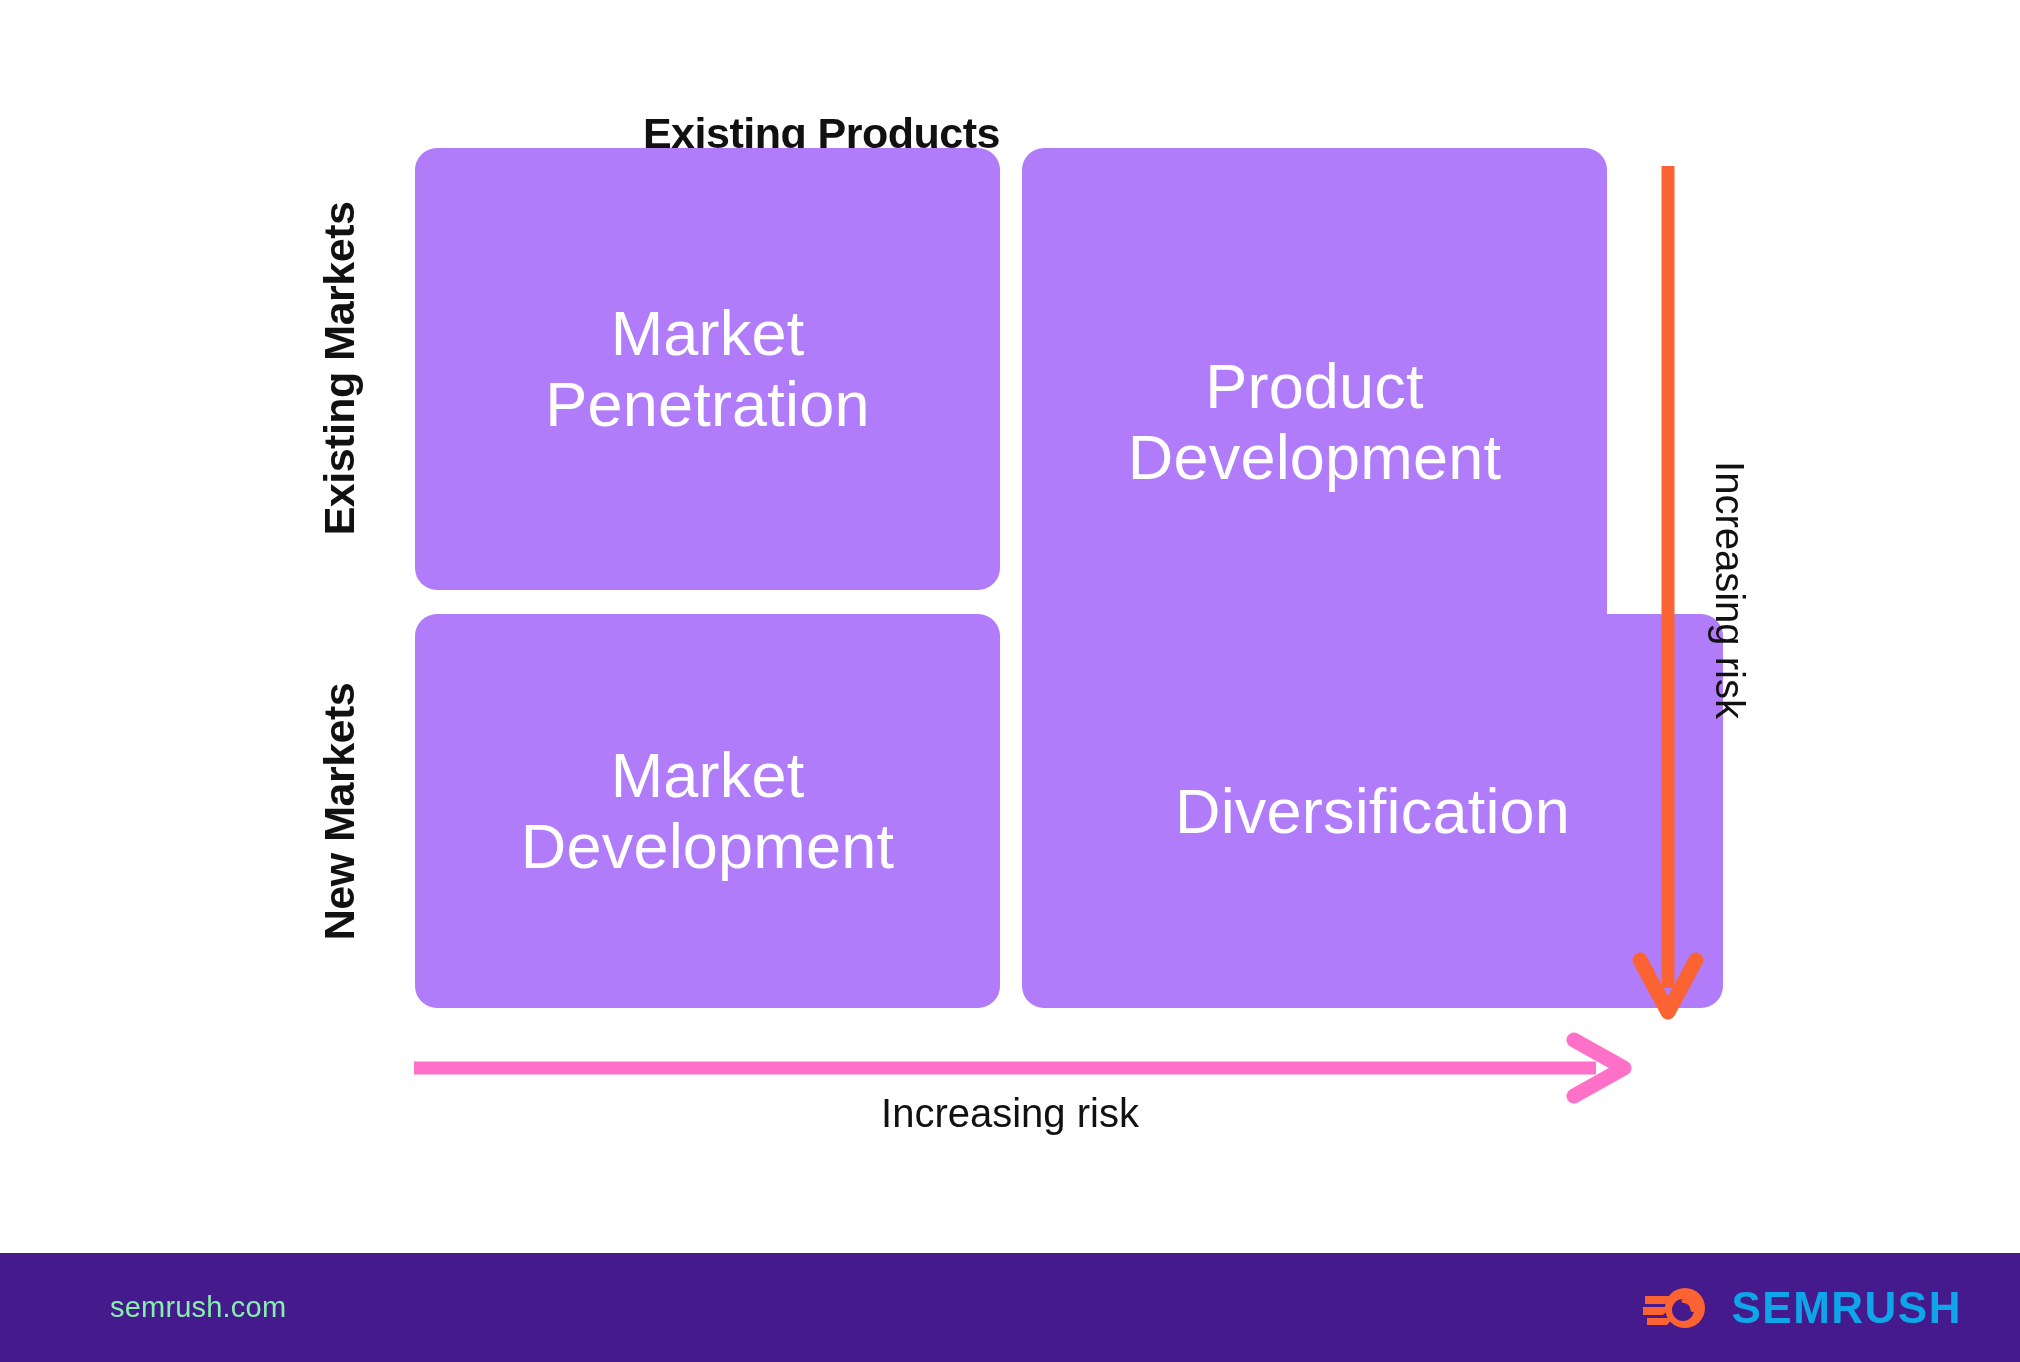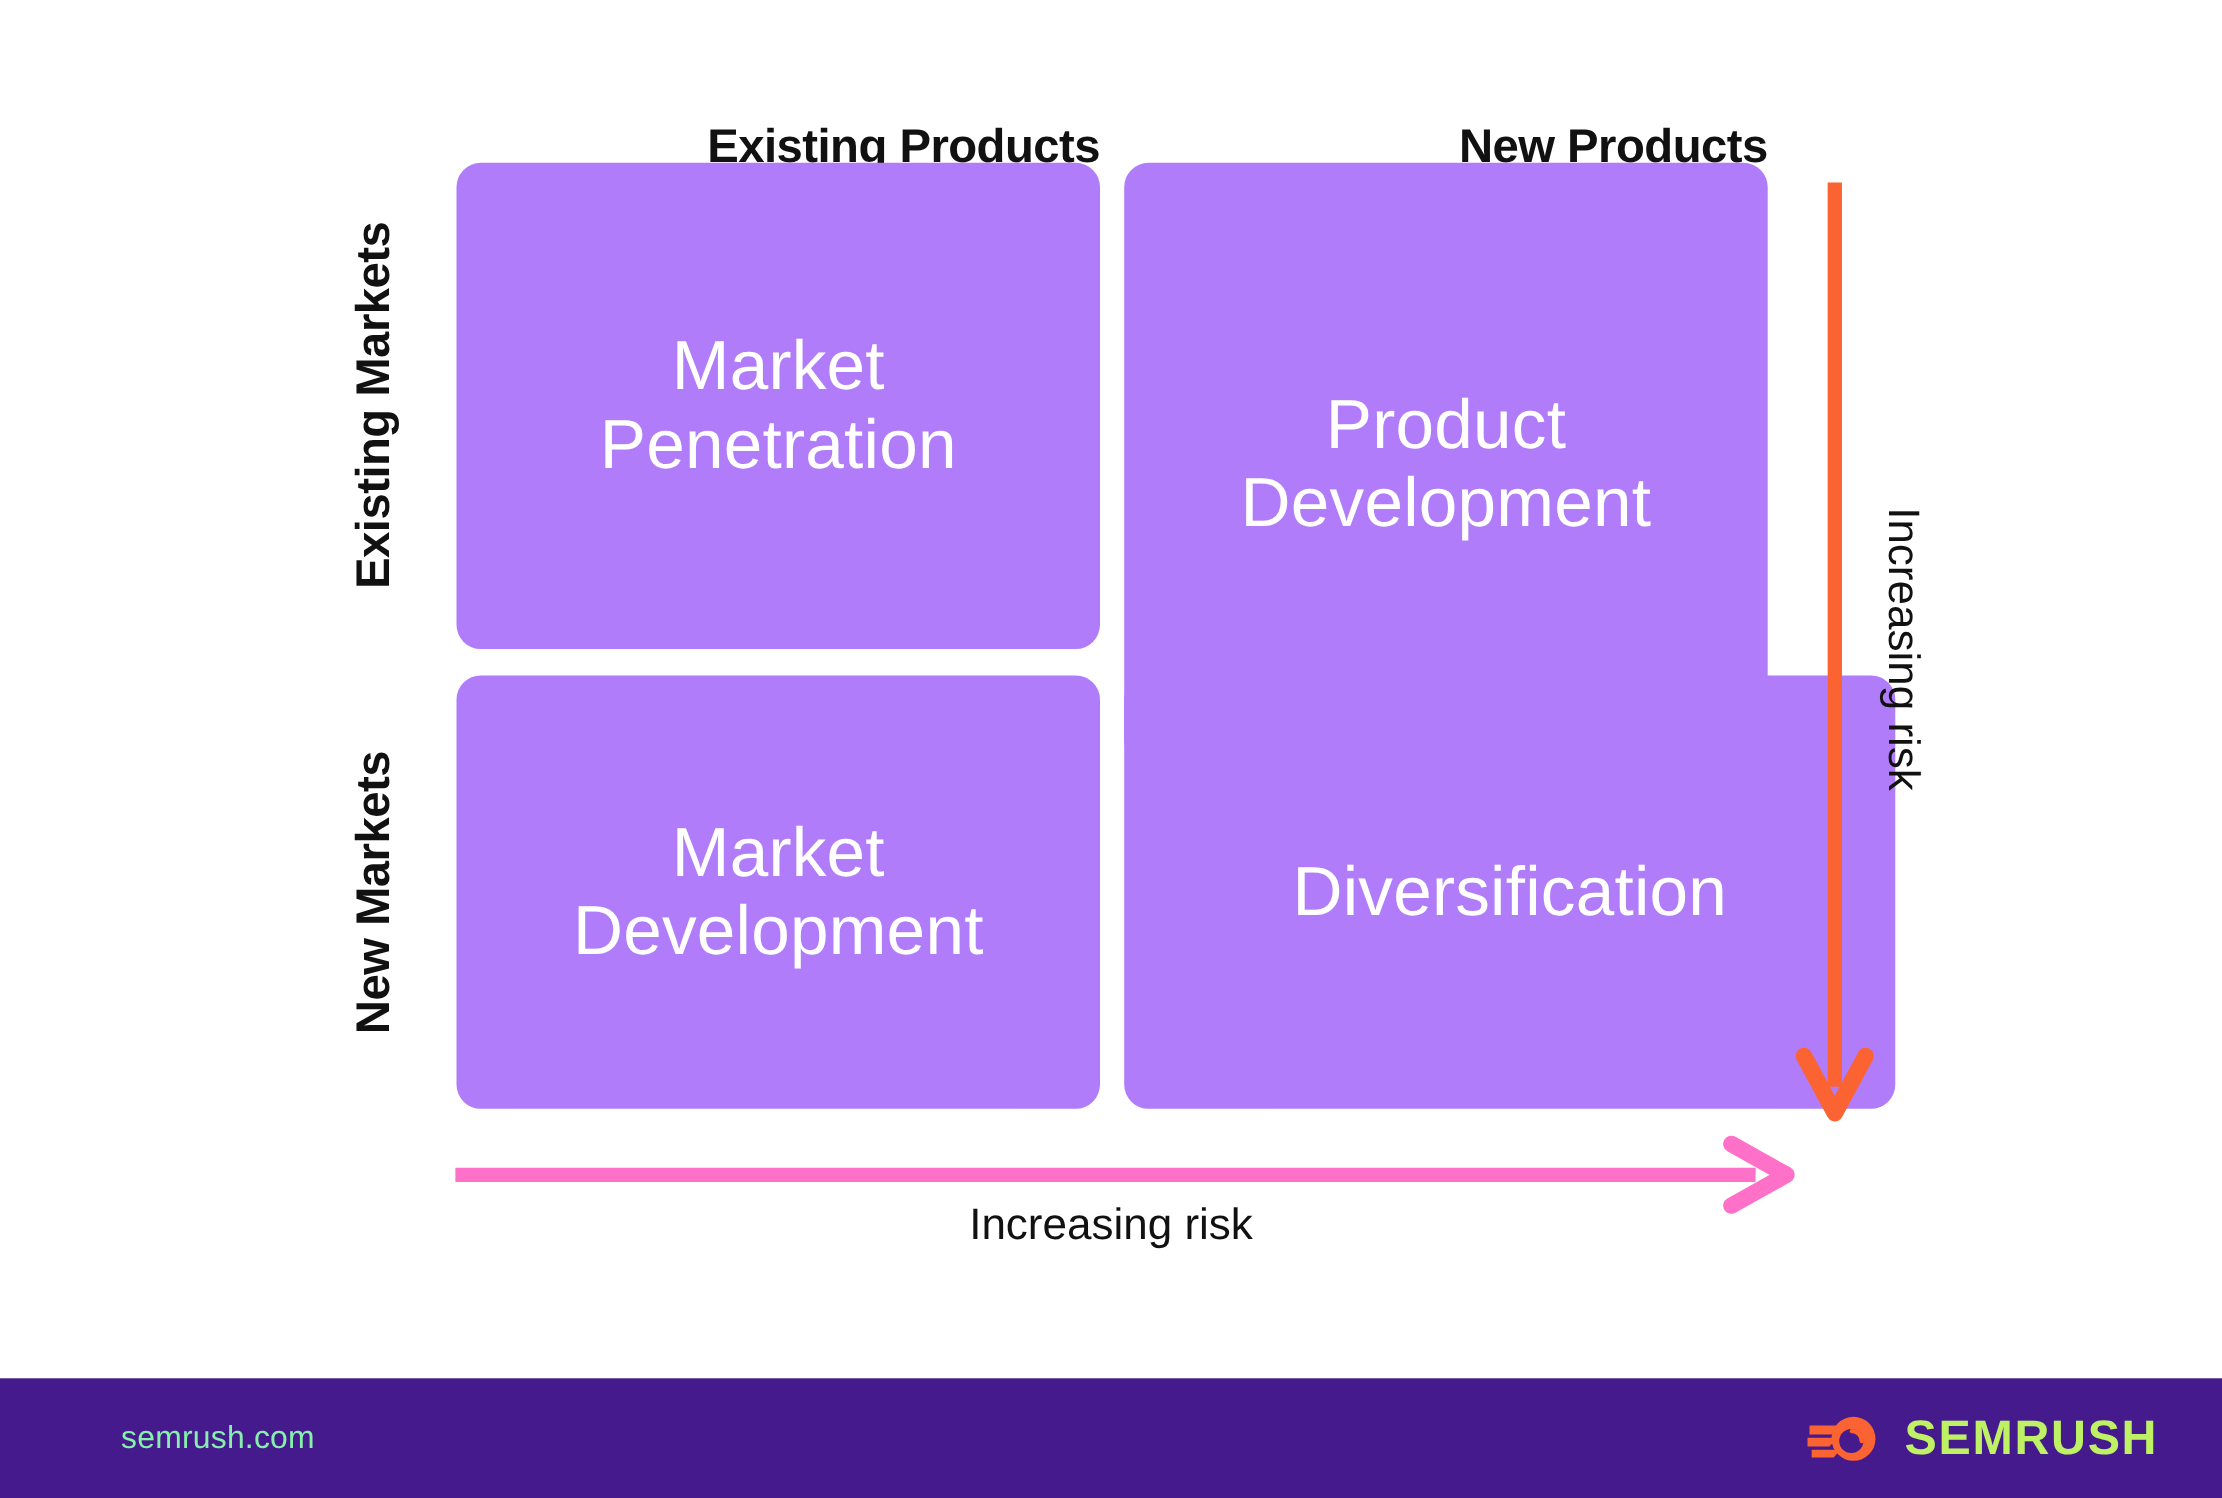--- a/index.html
+++ b/index.html
@@ -152,34 +152,33 @@
     align-items: center;
     margin-right: 58px;
     gap: 22px;
   }
   #semrush-comet-icon {
     width: 66px;
     height: 44px;
     display: block;
   }
   #semrush-wordmark {
-    color: #bef264;
+    color: #0ea5e9;
     font-size: 44px;
     font-weight: 700;
     letter-spacing: 1.5px;
     line-height: 1;
   }
 </style>
 </head>
 <body>
 
 <div id="canvas">
 
   <div class="col-header" id="col-head-existing">Existing Products</div>
-  <div class="col-header" id="col-head-new">New Products</div>
 
   <div class="row-header-wrap" id="row-head-existing-markets">
     <span class="row-header">Existing Markets</span>
   </div>
   <div class="row-header-wrap" id="row-head-new-markets">
     <span class="row-header">New Markets</span>
   </div>
 
   <div class="quad" id="quad-market-penetration">
     <div class="quad-label">

